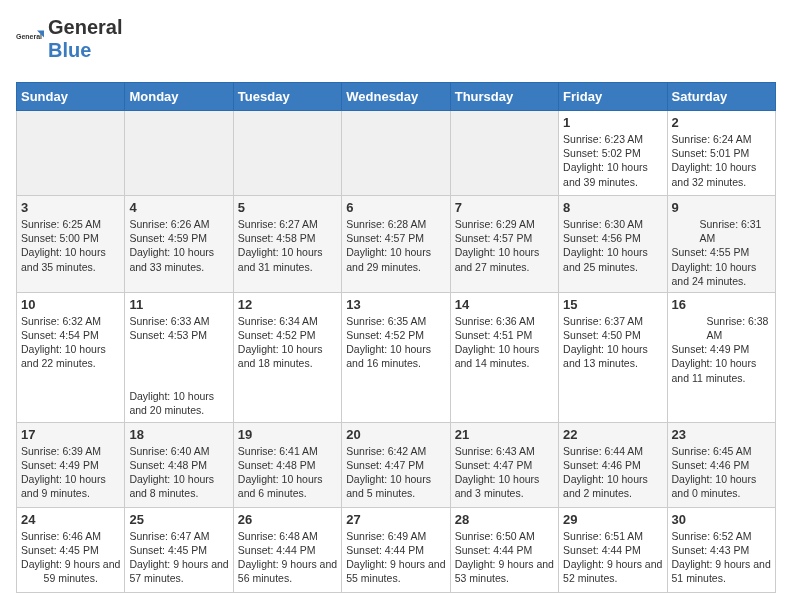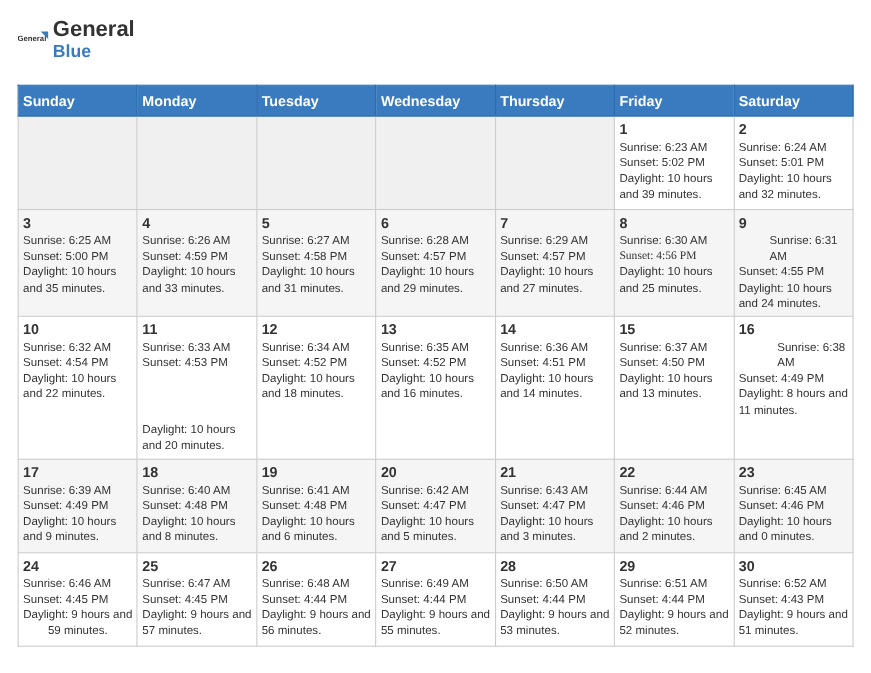--- a/index.html
+++ b/index.html
@@ -76,21 +76,21 @@
 <body>
 
 <div class="header-area">
   <div class="logo">
     <svg class="logo-icon" viewBox="0 0 40 40" xmlns="http://www.w3.org/2000/svg">
       <text y="20" font-size="10" fill="#333" font-weight="bold">General</text>
       <polygon points="30,8 40,8 40,18" fill="#3a7abf"></polygon>
     </svg>
     <div>
       <span style="font-size:20px;font-weight:bold;color:#333;">General</span><br>
-      <span style="font-size:16px;font-weight:bold;color:#3a7abf;">Blue</span>
+      <span style="font-size:20px;font-weight:bold;color:#3a7abf;">Blue</span>
     </div>
   </div>
 </div>
 
 <table>
   <thead>
     <tr>
       <th>Sunday</th>
       <th>Monday</th>
       <th>Tuesday</th>
@@ -147,21 +147,21 @@
         </td>
         <td>
           <span class="day-num">7</span>
           <div style="line-height: 1.35;">Sunrise: 6:29 AM</div>
           <div style="line-height: 1.35;">Sunset: 4:57 PM</div>
           <div style="line-height: 1.35;">Daylight: 10 hours and 27 minutes.</div>
         </td>
         <td>
           <span class="day-num">8</span>
           <div style="line-height: 1.35;">Sunrise: 6:30 AM</div>
-          <div style="line-height: 1.35; font-family: Liberation Serif, serif;">Sunset: 4:56 PM</div>
+          <div style="line-height: 1.35;">Sunset: 4:56 PM</div>
           <div style="line-height: 1.35;">Daylight: 10 hours and 25 minutes.</div>
         </td>
         <td>
           <span class="day-num">9</span>
           <div style="line-height: 1.35; padding-left: 28px;">Sunrise: 6:31 AM</div>
           <div style="line-height: 1.35;">Sunset: 4:55 PM</div>
           <div style="line-height: 1.35;">Daylight: 10 hours and 24 minutes.</div>
         </td>
       </tr>
       <tr>
@@ -198,21 +198,21 @@
         <td>
           <span class="day-num">15</span>
           <div style="line-height: 1.35;">Sunrise: 6:37 AM</div>
           <div style="line-height: 1.35;">Sunset: 4:50 PM</div>
           <div style="line-height: 1.35;">Daylight: 10 hours and 13 minutes.</div>
         </td>
         <td>
           <span class="day-num">16</span>
           <div style="line-height: 1.35; padding-left: 35px;">Sunrise: 6:38 AM</div>
           <div style="line-height: 1.35;">Sunset: 4:49 PM</div>
-          <div style="line-height: 1.35;">Daylight: 8 hours and 11 minutes.</div>
+          <div style="line-height: 1.35;">Daylight: 10 hours and 11 minutes.</div>
         </td>
       </tr>
       <tr>
         <td>
           <span class="day-num">17</span>
           <div style="line-height: 1.35;">Sunrise: 6:39 AM</div>
           <div style="line-height: 1.35;">Sunset: 4:49 PM</div>
           <div style="line-height: 1.35;">Daylight: 10 hours and 9 minutes.</div>
         </td>
         <td>

